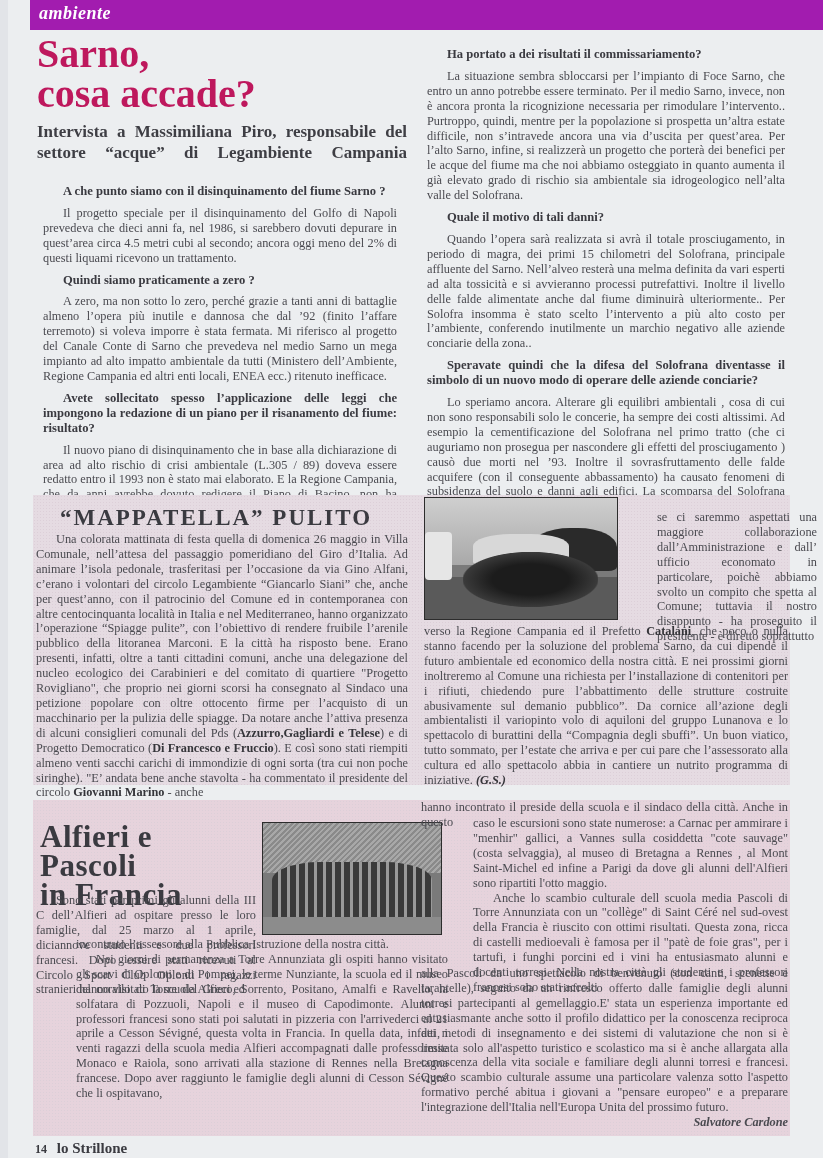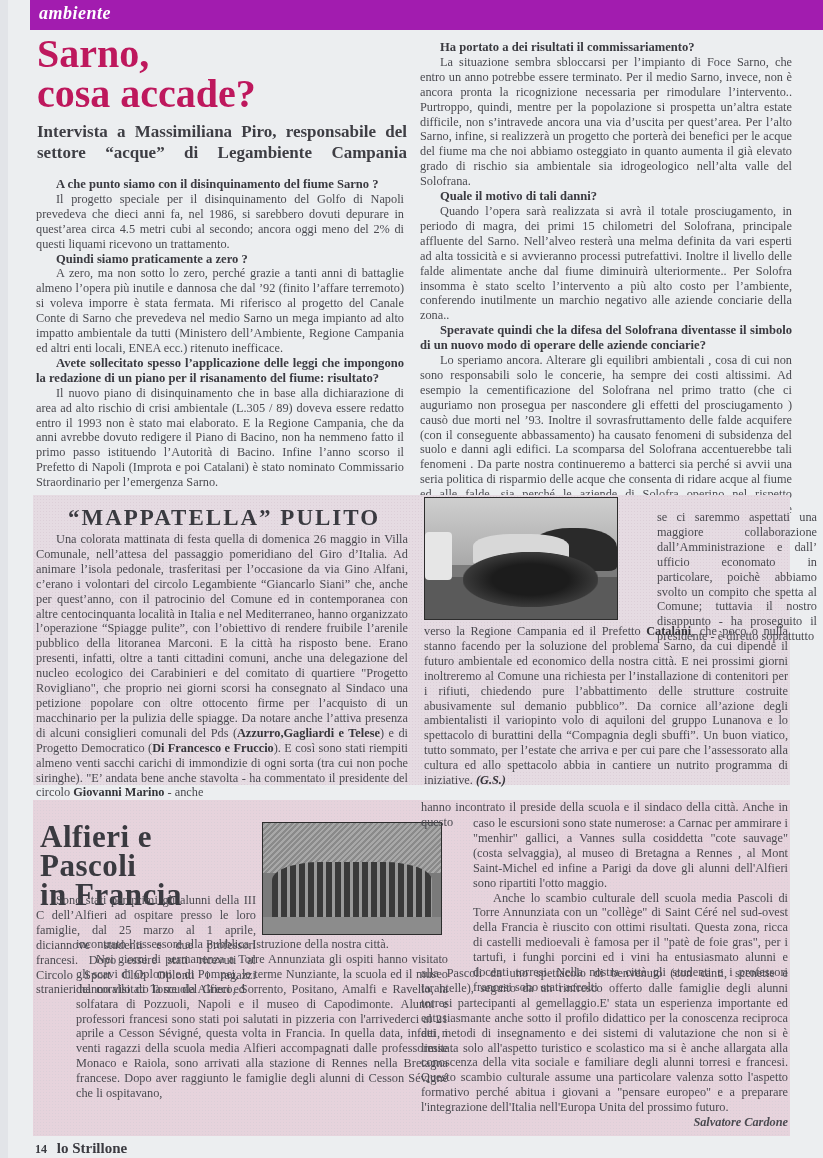--- a/index.html
+++ b/index.html
@@ -26,36 +26,36 @@
   }
   .subtitle {
     position: absolute; left: 37px; top: 121px; width: 370px;
     color: #3e3e44; font-weight: bold; font-size: 17px; line-height: 21px;
     text-align: justify; text-align-last: justify;
   }
   .col {
     position: absolute; font-size: 12.3px; line-height: 14.9px;
     text-align: justify; color: #4a4a50;
   }
-  .col p { margin: 0; text-indent: 20px; }
+  .col p { margin: 7px; text-indent: 20px; }
   .col p.q { font-weight: bold; color: #3a3a40; font-size: 12.6px; }
   .col1 { left: 36px; top: 177px; width: 368px; }
   .col2 { left: 420px; top: 40px; width: 372px; }
 
   .box {
     position: absolute; background: #e5dbe2;
     background-image: radial-gradient(#dccfd8 0.6px, transparent 0.7px);
     background-size: 3px 3px;
   }
   .box1 { left: 33px; top: 495px; width: 757px; height: 290px; }
   .box2 { left: 33px; top: 800px; width: 757px; height: 336px; background-color: #e6d3dc; }
 
   .mappa-title {
     position: absolute; left: 60px; top: 505px;
-    font-weight: bold; font-size: 23px; letter-spacing: 2px; color: #3a3a40; margin-left: 8px;
+    font-weight: bold; font-size: 23px; letter-spacing: 2px; color: #3a3a40;
   }
   .photo {
     position: absolute; background: #7a7a7a;
     border: 1px solid #2c2c2c; overflow: hidden;
   }
   .photo1 { left: 424px; top: 497px; width: 192px; height: 121px; }
   .photo2 { left: 262px; top: 822px; width: 178px; height: 111px; }
   .photo1 .sky { position: absolute; left:0; top:0; width:100%; height:55%; background: linear-gradient(#cfcfcf,#a9a9a9); }
   .photo1 .road { position: absolute; left:0; bottom:0; width:100%; height:35%; background:#5a5a5a; }
   .photo1 .bags { position: absolute; left: 20%; top: 45%; width: 70%; height: 45%; background: radial-gradient(ellipse at center,#1c1c1c 40%,#3a3a3a 70%,transparent 72%); }

